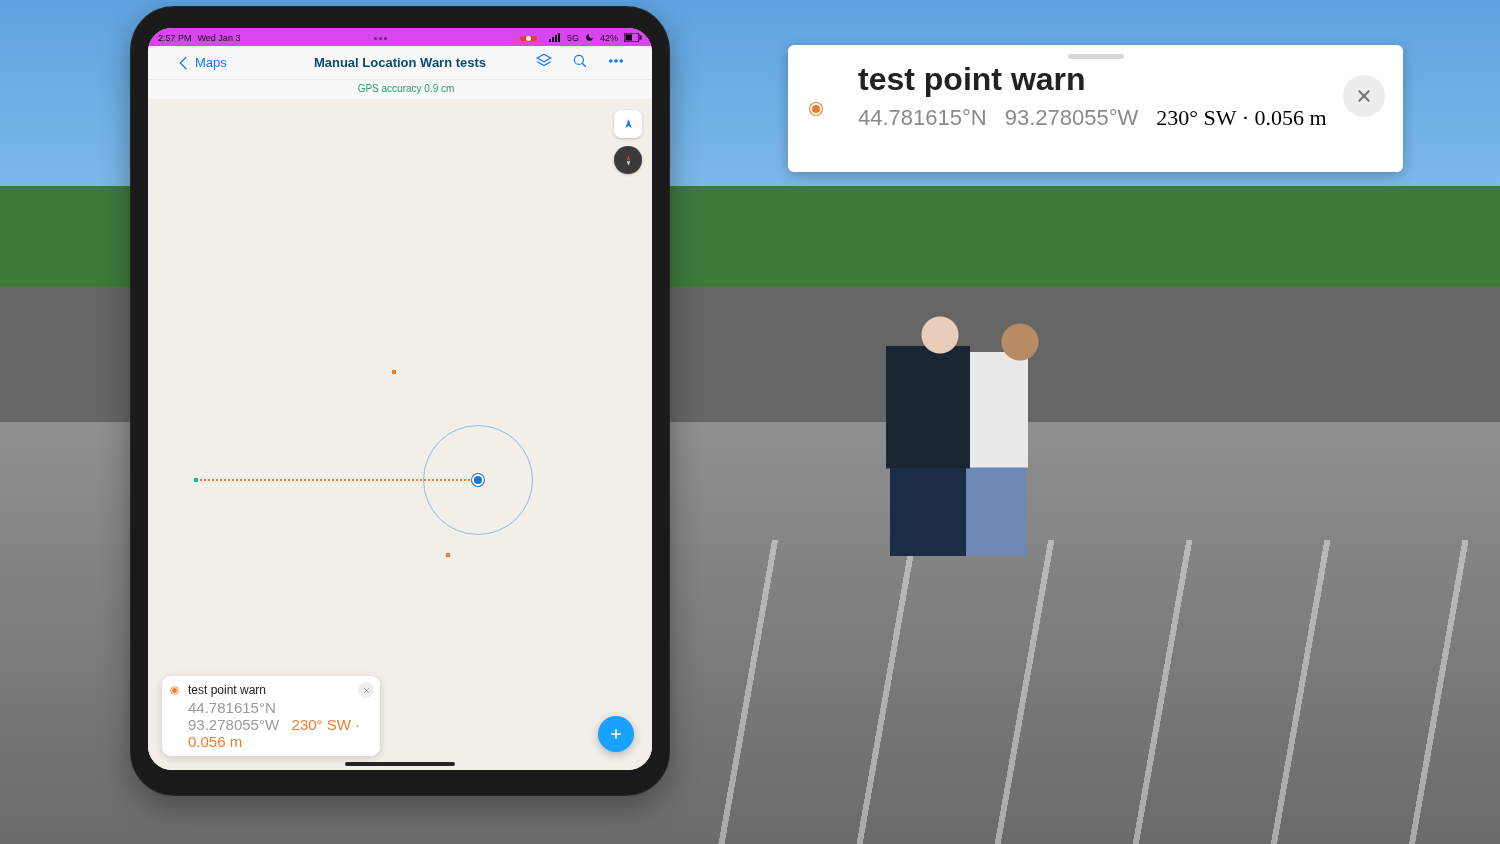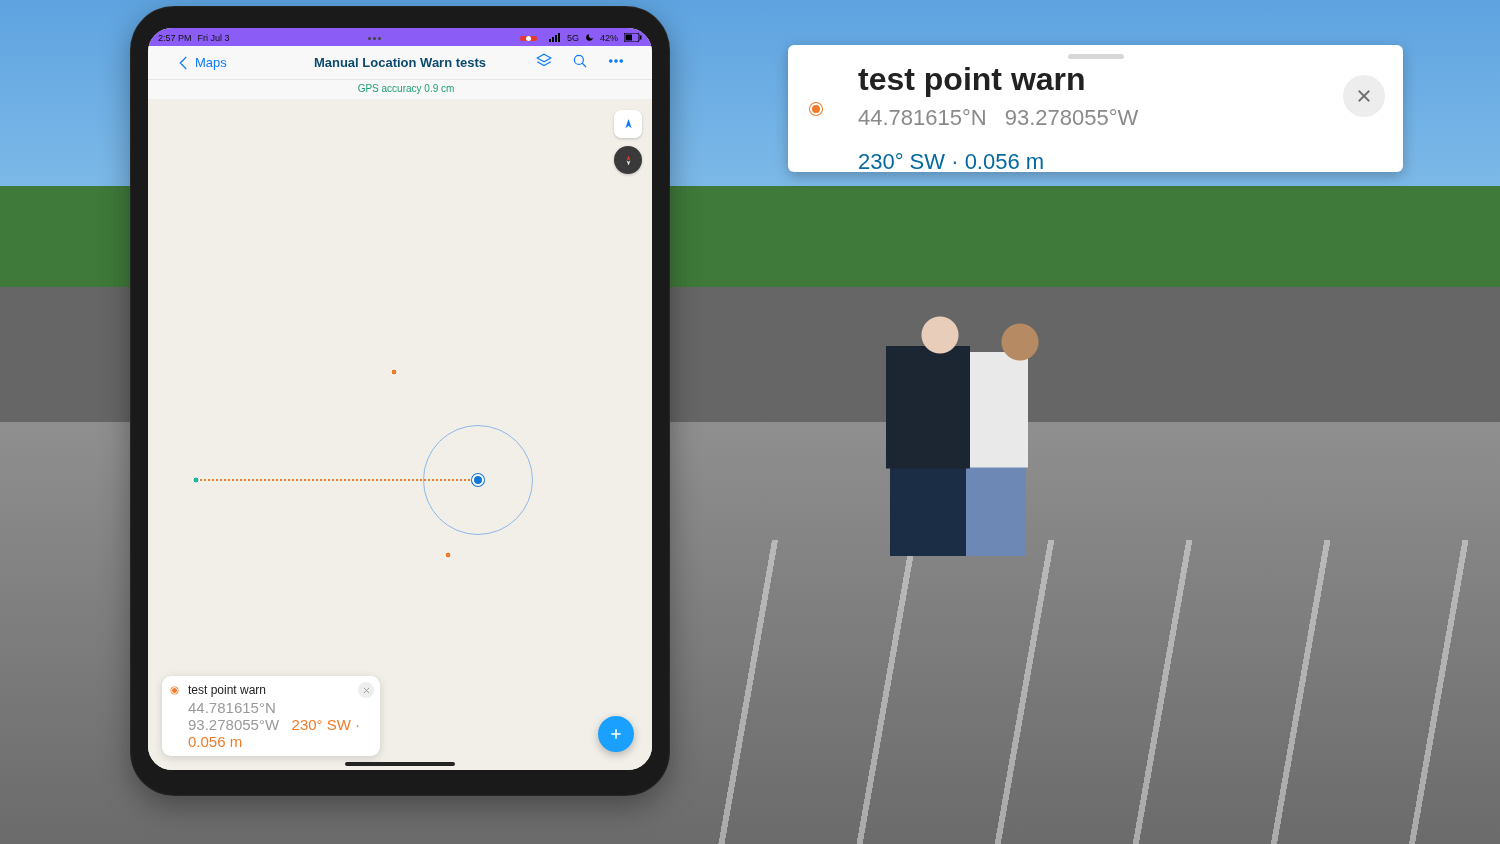--- a/index.html
+++ b/index.html
@@ -56,21 +56,21 @@
     overflow: hidden;
     position: relative;
     display: flex; flex-direction: column;
   }
 
   
   .statusbar {
     height: 18px;
     display:flex; align-items:center; justify-content:space-between;
     font-size: 9px; color:#111; padding: 2px 10px 0 10px;
-    background:#8b5cf6;
+    background:#d946ef;
   }
   .sb-left, .sb-right { display:flex; gap:6px; align-items:center; }
   .sb-dots { display:flex; gap:2px; }
   .sb-dots span{width:3px;height:3px;border-radius:50%;background:#444;}
   .rec-pill{
     background:#e63a2e;color:#fff;border-radius:8px;padding:0 6px;font-size:8px;
     display:inline-flex;align-items:center;gap:3px;
   }
   .rec-pill::before{content:"";width:5px;height:5px;border-radius:50%;background:#fff;}
 
@@ -162,40 +162,40 @@
   .bigcard .handle{
     position:absolute;top:9px;left:50%;transform:translateX(-50%);
     width:56px;height:5px;border-radius:3px;background:#d7d7d7;
   }
   .bigcard .bullet{
     position:absolute;left:22px;top:58px;width:12px;height:12px;border-radius:50%;
     background:#ef7c2a;border:2px solid #fff;box-shadow:0 0 0 1px #ef7c2a;
   }
   .bigcard .ttl{font-size:32px;font-weight:700;color:#222;line-height:1;}
   .bigcard .row2{margin-top:10px;font-size:22px;color:#8a8a8a;display:flex;gap:18px;align-items:baseline;flex-wrap:wrap;}
-  .bigcard .row2 .warn{color:#0369a1;}
+  .bigcard .row2 .warn{color:#000000;font-family:Liberation Serif, serif;}
   .bigcard .x{
     position:absolute;right:18px;top:30px;width:42px;height:42px;border-radius:50%;
     background:#ededed;display:flex;align-items:center;justify-content:center;cursor:pointer;
   }
   .bigcard .x svg{width:18px;height:18px;stroke:#707070;stroke-width:2.4;}
 </style>
 </head>
 <body>
 
 <div class="bg"></div>
 <div class="people"></div>
 
 <div class="ipad">
   <div class="screen">
 
     <div class="statusbar">
       <div class="sb-left">
         <span>2:57 PM</span>
-        <span>Fri Jul 3</span>
+        <span>Wed Jan 3</span>
       </div>
       <div class="sb-dots">
         <span></span>
           <span></span>
           <span></span>
       </div>
       <div class="sb-right">
         <span class="rec-pill"></span>
         <span>
           <svg viewBox="0 0 24 24">

